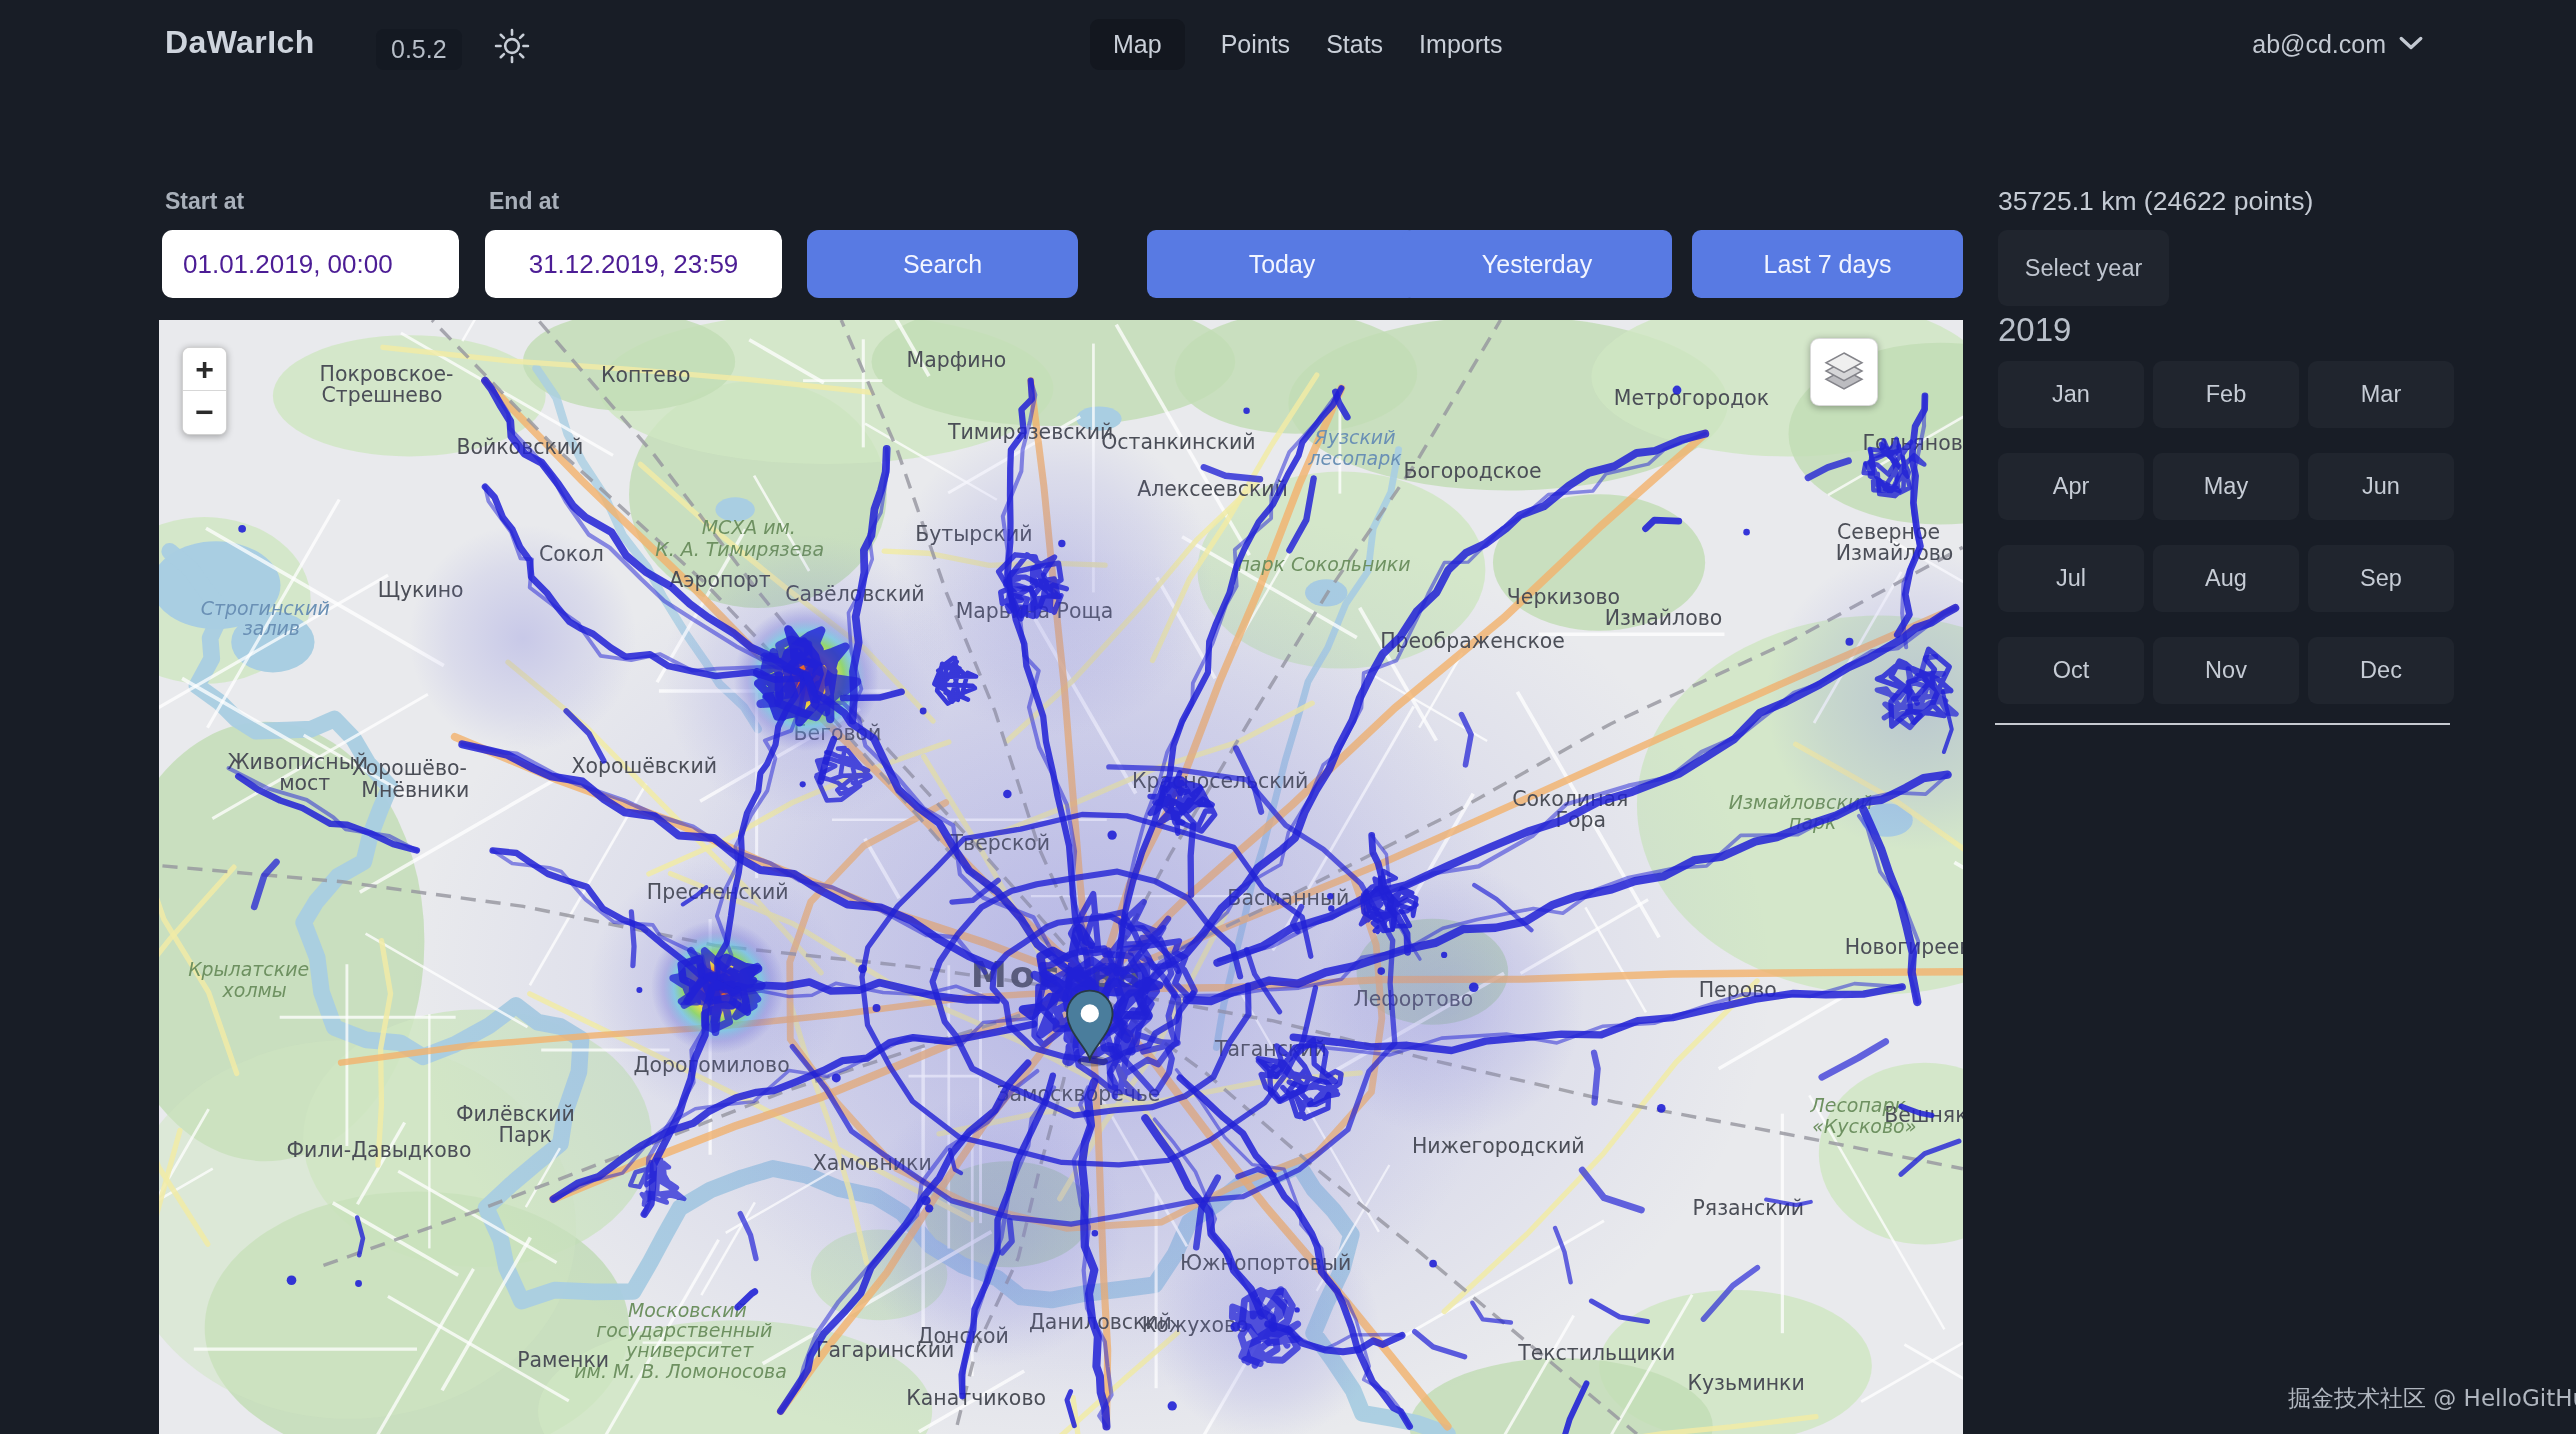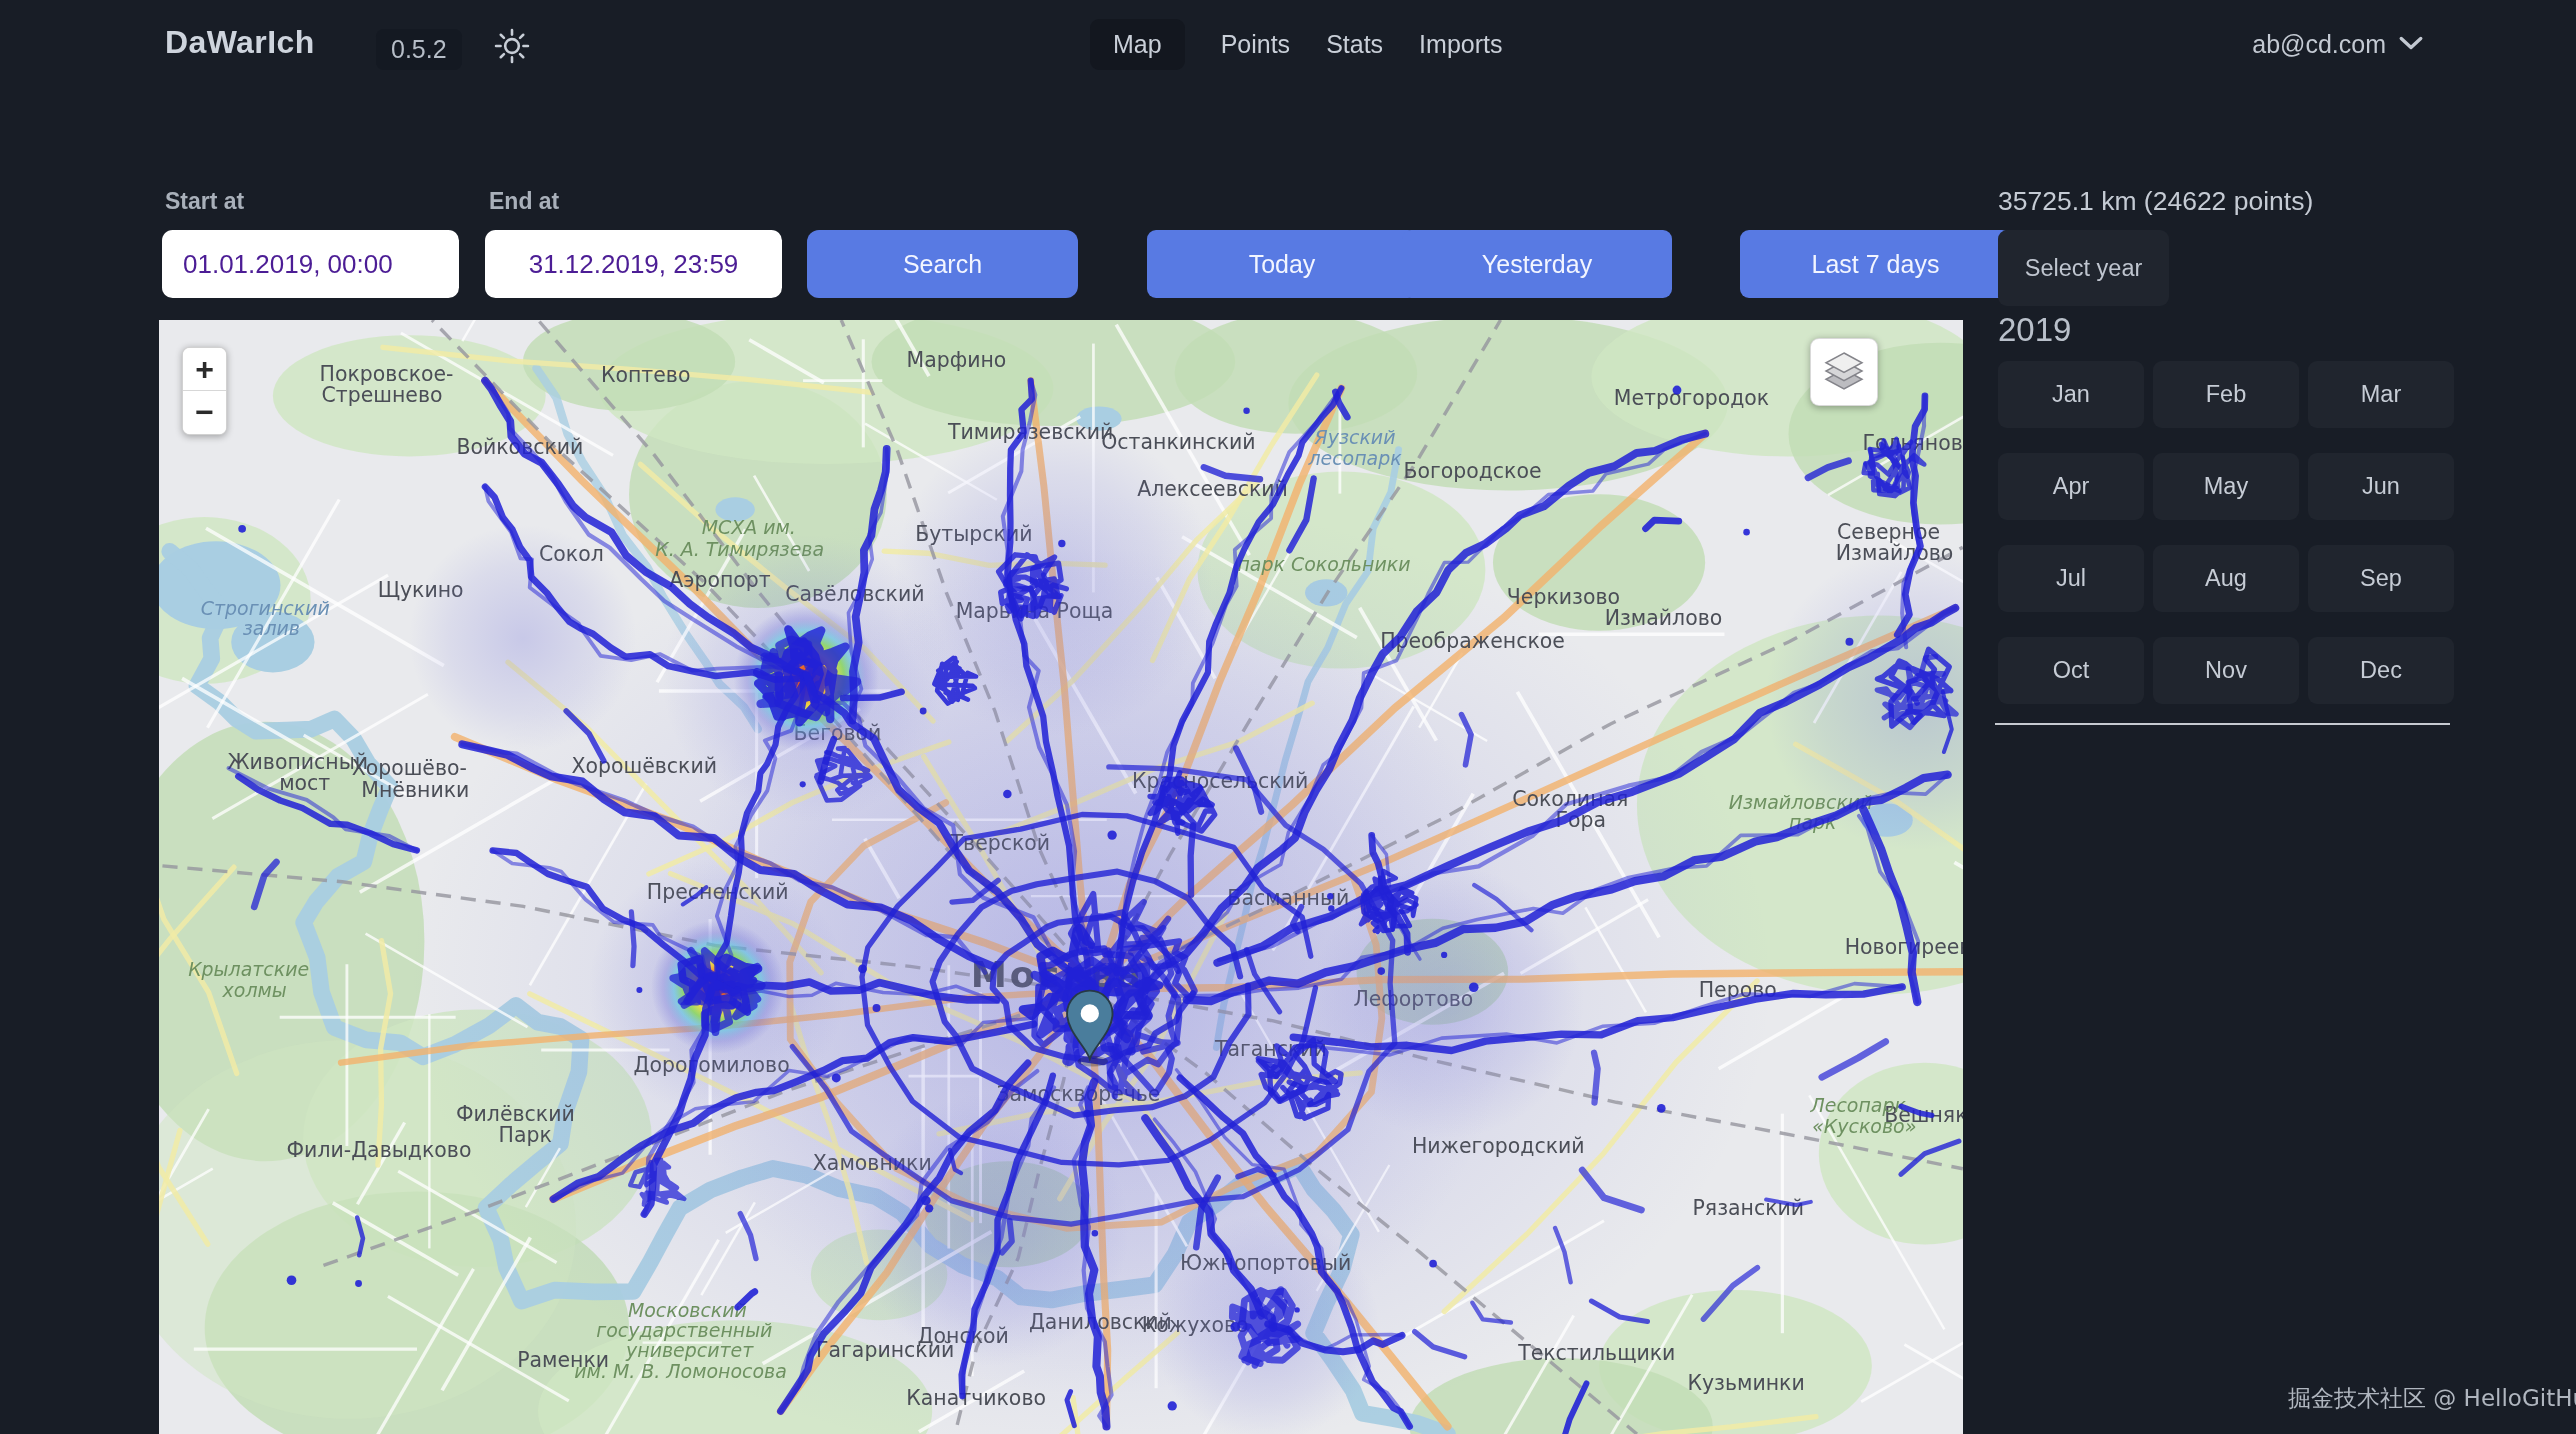--- a/index.html
+++ b/index.html
@@ -83,21 +83,21 @@
 </div>
 
 <div class="flabel" style="left:165px">Start at</div>
 <div class="flabel" style="left:489px">End at</div>
 <input class="finput" style="left: 162px;" value="01.01.2019, 00:00">
 <input class="finput" style="left: 485px; text-align: center;" value="31.12.2019, 23:59">
 <div id="filter-buttons">
     <button class="fbtn" style="left: 807px; width: 271px; border-radius: 12px;">Search</button>
     <button class="fbtn" style="left: 1107px; width: 270px; margin-left: 40px;">Today</button>
     <button class="fbtn" style="left: 1402px; width: 270px;">Yesterday</button>
-    <button class="fbtn" style="left: 1692px; width: 271px; margin-left: 48px;">Last 7 days</button>
+    <button class="fbtn" style="left: 1692px; width: 271px;">Last 7 days</button>
   </div>
 
 <div class="stats">35725.1 km (24622 points)</div>
 <button class="select-year">Select year</button>
 <div class="year-head">2019</div>
 <div class="months" id="months-grid">
     <button class="month-btn">Jan</button>
     <button class="month-btn">Feb</button>
     <button class="month-btn">Mar</button>
     <button class="month-btn">Apr</button>

